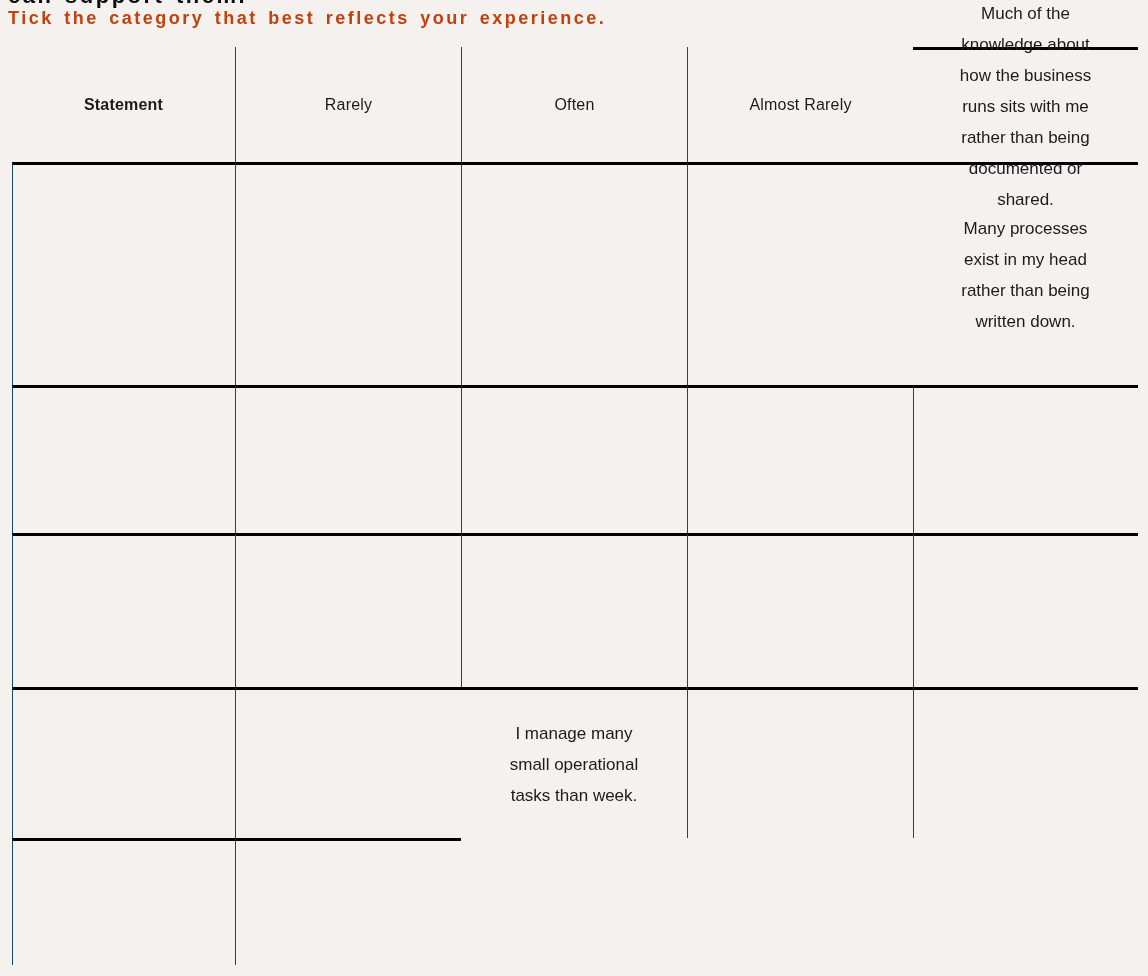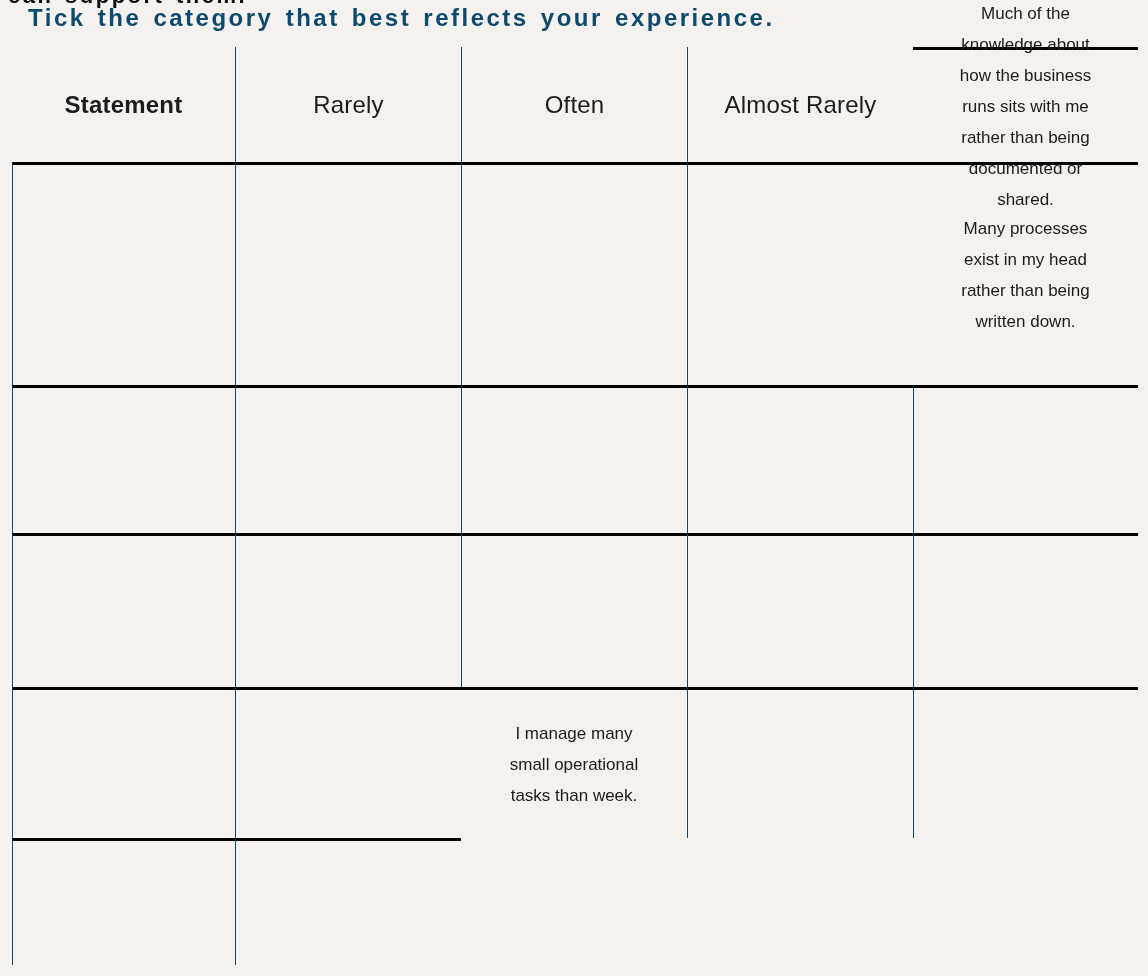--- a/index.html
+++ b/index.html
@@ -25,28 +25,27 @@
     letter-spacing: 2.5px;
     word-spacing: 3px;
     line-height: 24px;
     color: #0f0f0f;
     white-space: nowrap;
   }
   .heading {
     position: absolute;
     top: 6px;
     left: 8px;
-    font-size: 24px;
+    font-size: 18px;
     font-weight: 700;
     letter-spacing: 2.5px;
     word-spacing: 3px;
     line-height: 24px;
-    color: #0c4a6e;
+    color: #c2410c;
     white-space: nowrap;
-    margin-left: 20px;
   }
   .survey-table {
     position: absolute;
     left: 12px;
     top: 47px;
     width: 1126px;
     height: 918px;
     display: grid;
     grid-template-columns: 223px 226px 226px 226px 225px;
     grid-template-rows: 115px 223px 148px 154px 151px 127px;
@@ -54,21 +53,21 @@
   .cell {
     display: flex;
     align-items: center;
     justify-content: center;
     text-align: center;
     color: #1c1c1c;
   }
   .vline { border-left: 1px solid #0c4a6e; }
   .hline { border-top: 3px solid #000; }
   .header-cell {
-    font-size: 24px;
+    font-size: 16px;
     font-weight: 400;
     letter-spacing: 0.2px;
   }
   .header-cell.statement-head { font-weight: 700; }
   .statement-cell {
     font-size: 17px;
     line-height: 31px;
     white-space: pre-line;
     padding: 4px 8px;
   }

